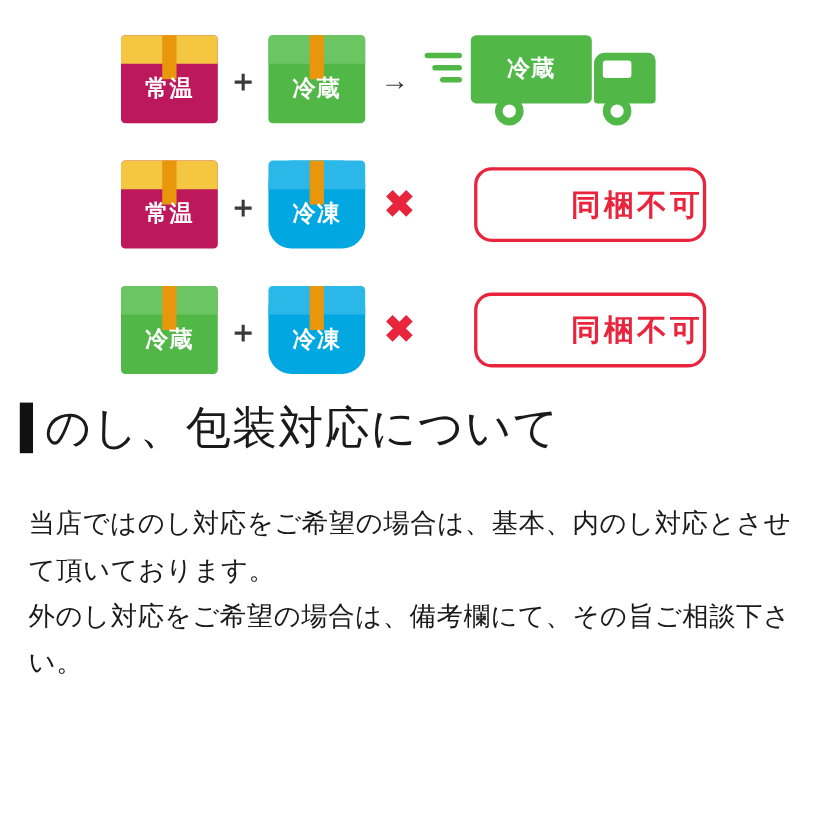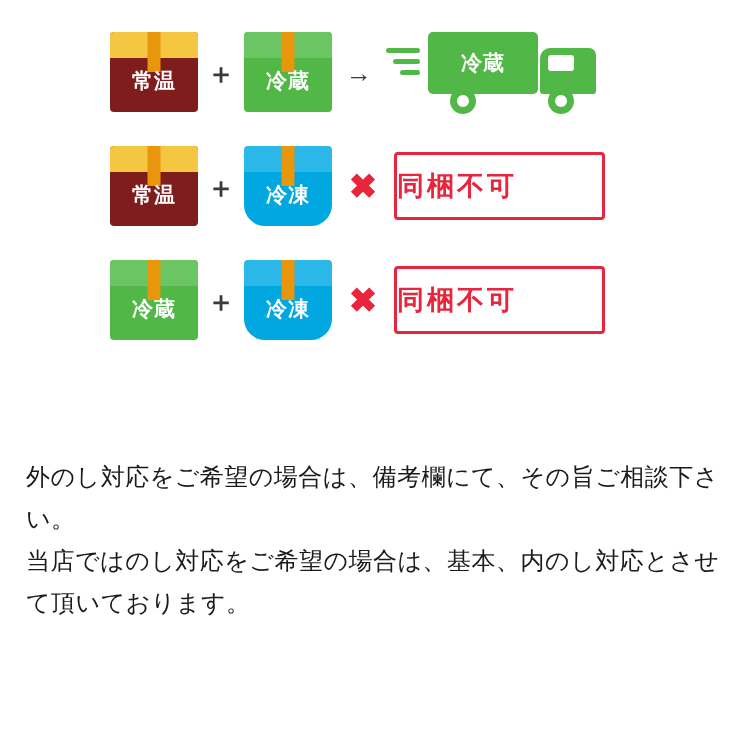--- a/index.html
+++ b/index.html
@@ -71,21 +71,21 @@
     right: 0;
     top: 34px;
     text-align: center;
     font-size: 21px;
     font-weight: bold;
     color: #ffffff;
     letter-spacing: 1px;
     line-height: 30px;
   }
   
-  .box.normal { background: #7f1d1d; }
+  .box.normal { background: #be185d; }
   .box.normal .lid { background: #f5c642; }
   .box.cool   { background: #51b848; }
   .box.cool   .lid { background: #6cc563; }
   .box.freeze { background: #00a7e1; border-radius: 21px; }
   .box.freeze .lid { background: #2bb8e8; }
 
   .plus {
     flex: 0 0 auto;
     width: 46px;
     text-align: center;
@@ -195,25 +195,26 @@
   }
   .truck .wheel.w1 { left: 64px; }
   .truck .wheel.w2 { left: 162px; }
 
   
   .stamp {
     flex: 0 0 auto;
     width: 205px;
     height: 62px;
     border: 3px solid #e8253c;
-    border-radius: 4px;
+    border-radius: 16px;
     display: flex;
     align-items: center;
-    justify-content: flex-start;
+    justify-content: flex-end;
     box-shadow: inset 0 0 0 3px #ffffff;
+    margin-left: 37px;
   }
   .stamp span {
     color: #e8253c;
     font-size: 27px;
     font-weight: bold;
     letter-spacing: 3px;
   }
 
   
   .heading {
@@ -319,19 +320,23 @@
         <div class="tape"></div>
         <div class="label">冷凍</div>
       </div>
       <div class="cross">✖</div>
       <div class="stamp">
         <span>同梱不可</span>
       </div>
     </div>
   </div>
 
+  <div class="heading">
+    <div class="bar"></div>
+    <h2>のし、包装対応について</h2>
+  </div>
 
   <div class="body-text">
+    <p>当店ではのし対応をご希望の場合は、基本、内のし対応とさせて頂いております。</p>
     <p>外のし対応をご希望の場合は、備考欄にて、その旨ご相談下さい。</p>
-    <p>当店ではのし対応をご希望の場合は、基本、内のし対応とさせて頂いております。</p>
   </div>
 
 </div>
 
 </body></html>

